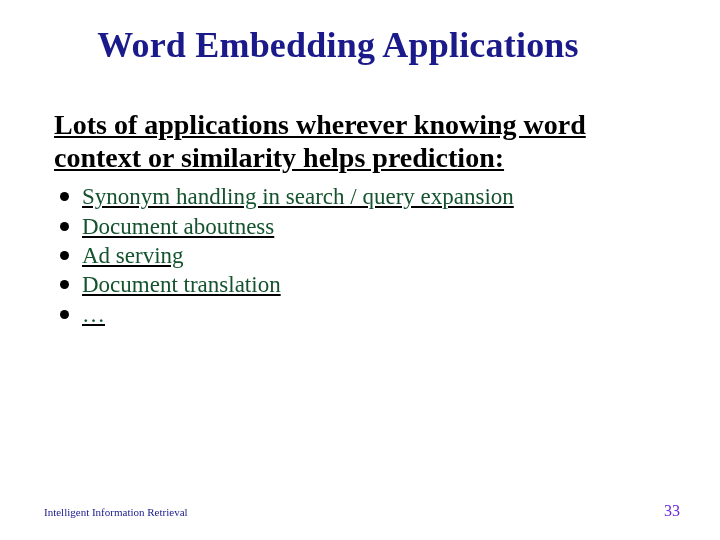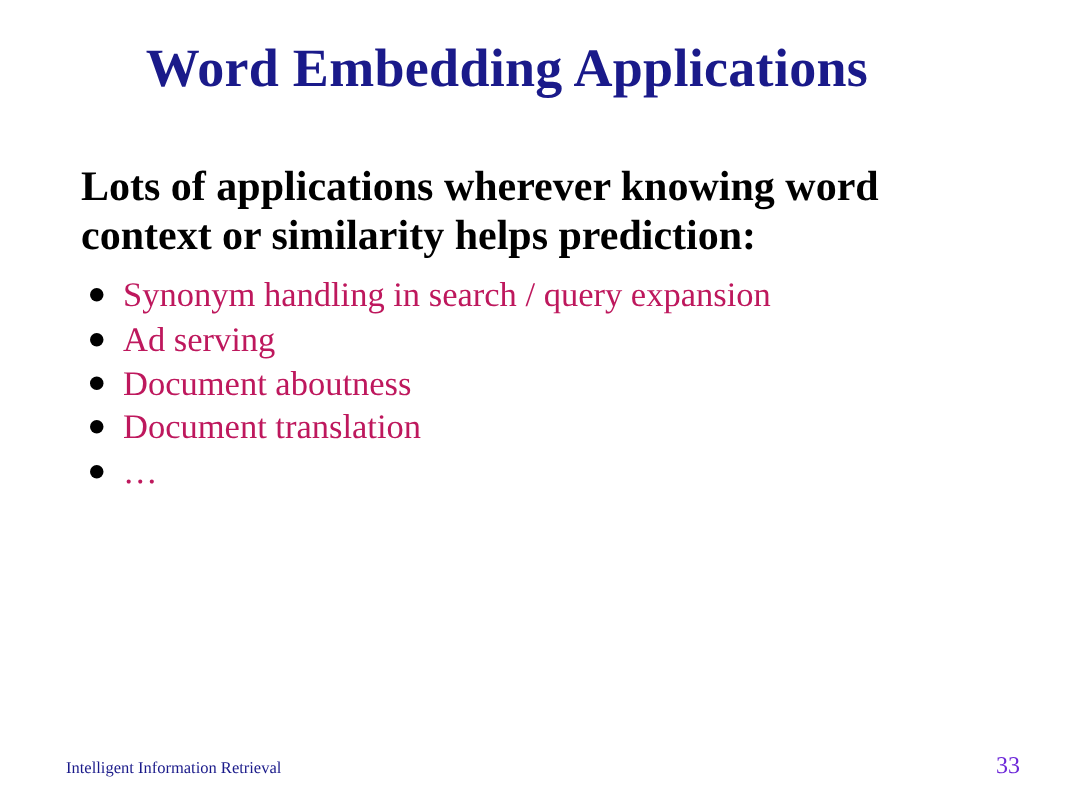--- a/index.html
+++ b/index.html
@@ -28,39 +28,40 @@
     font-size: 36px;
     font-weight: bold;
     color: #1a1a8a;
     letter-spacing: 0.2px;
   }
   .body {
     position: absolute;
     top: 108px;
     left: 54px;
     width: 610px;
+    text-decoration: underline;
   }
   .intro {
     font-size: 28px;
     font-weight: bold;
     line-height: 1.18;
     color: #000;
     margin: 0 0 8px 0;
   }
   ul.bullets {
     list-style: none;
     margin: 0;
     padding: 0;
   }
   ul.bullets li {
     position: relative;
     padding-left: 28px;
     font-size: 23px;
     line-height: 1.28;
-    color: #be185d;
+    color: #14532d;
     margin: 0;
   }
   ul.bullets li::before {
     content: "";
     position: absolute;
     left: 6px;
     top: 10px;
     width: 9px;
     height: 9px;
     background: #000;
@@ -86,22 +87,22 @@
 
 <div class="slide">
 
   <div class="title">Word Embedding Applications</div>
 
   <div class="body">
     <p class="intro">Lots of applications wherever knowing word context or similarity helps prediction:</p>
 
     <ul class="bullets">
       <li>Synonym handling in search / query expansion</li>
+      <li>Document aboutness</li>
       <li>Ad serving</li>
-      <li>Document aboutness</li>
       <li>Document translation</li>
       <li>…</li>
     </ul>
   </div>
 
   <div class="footer-left">Intelligent Information Retrieval</div>
 
   <div class="footer-right">33</div>
 
 </div>

